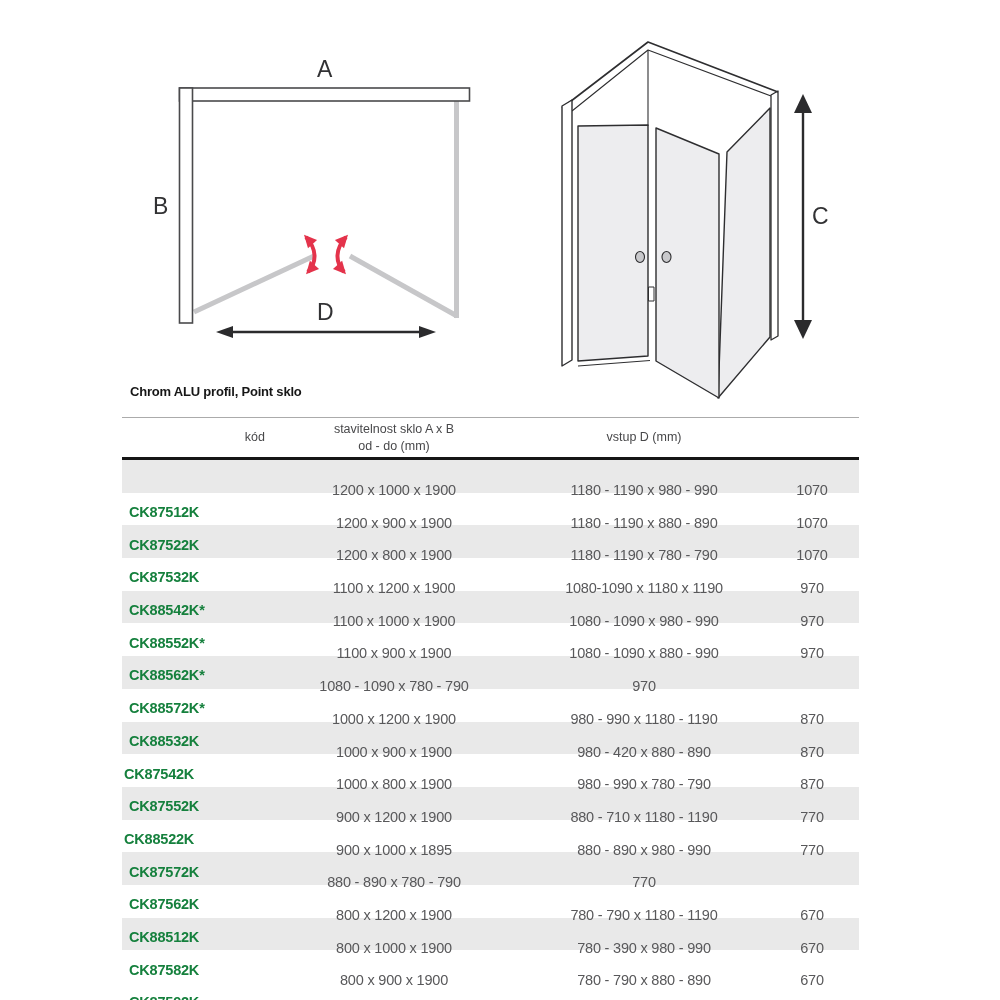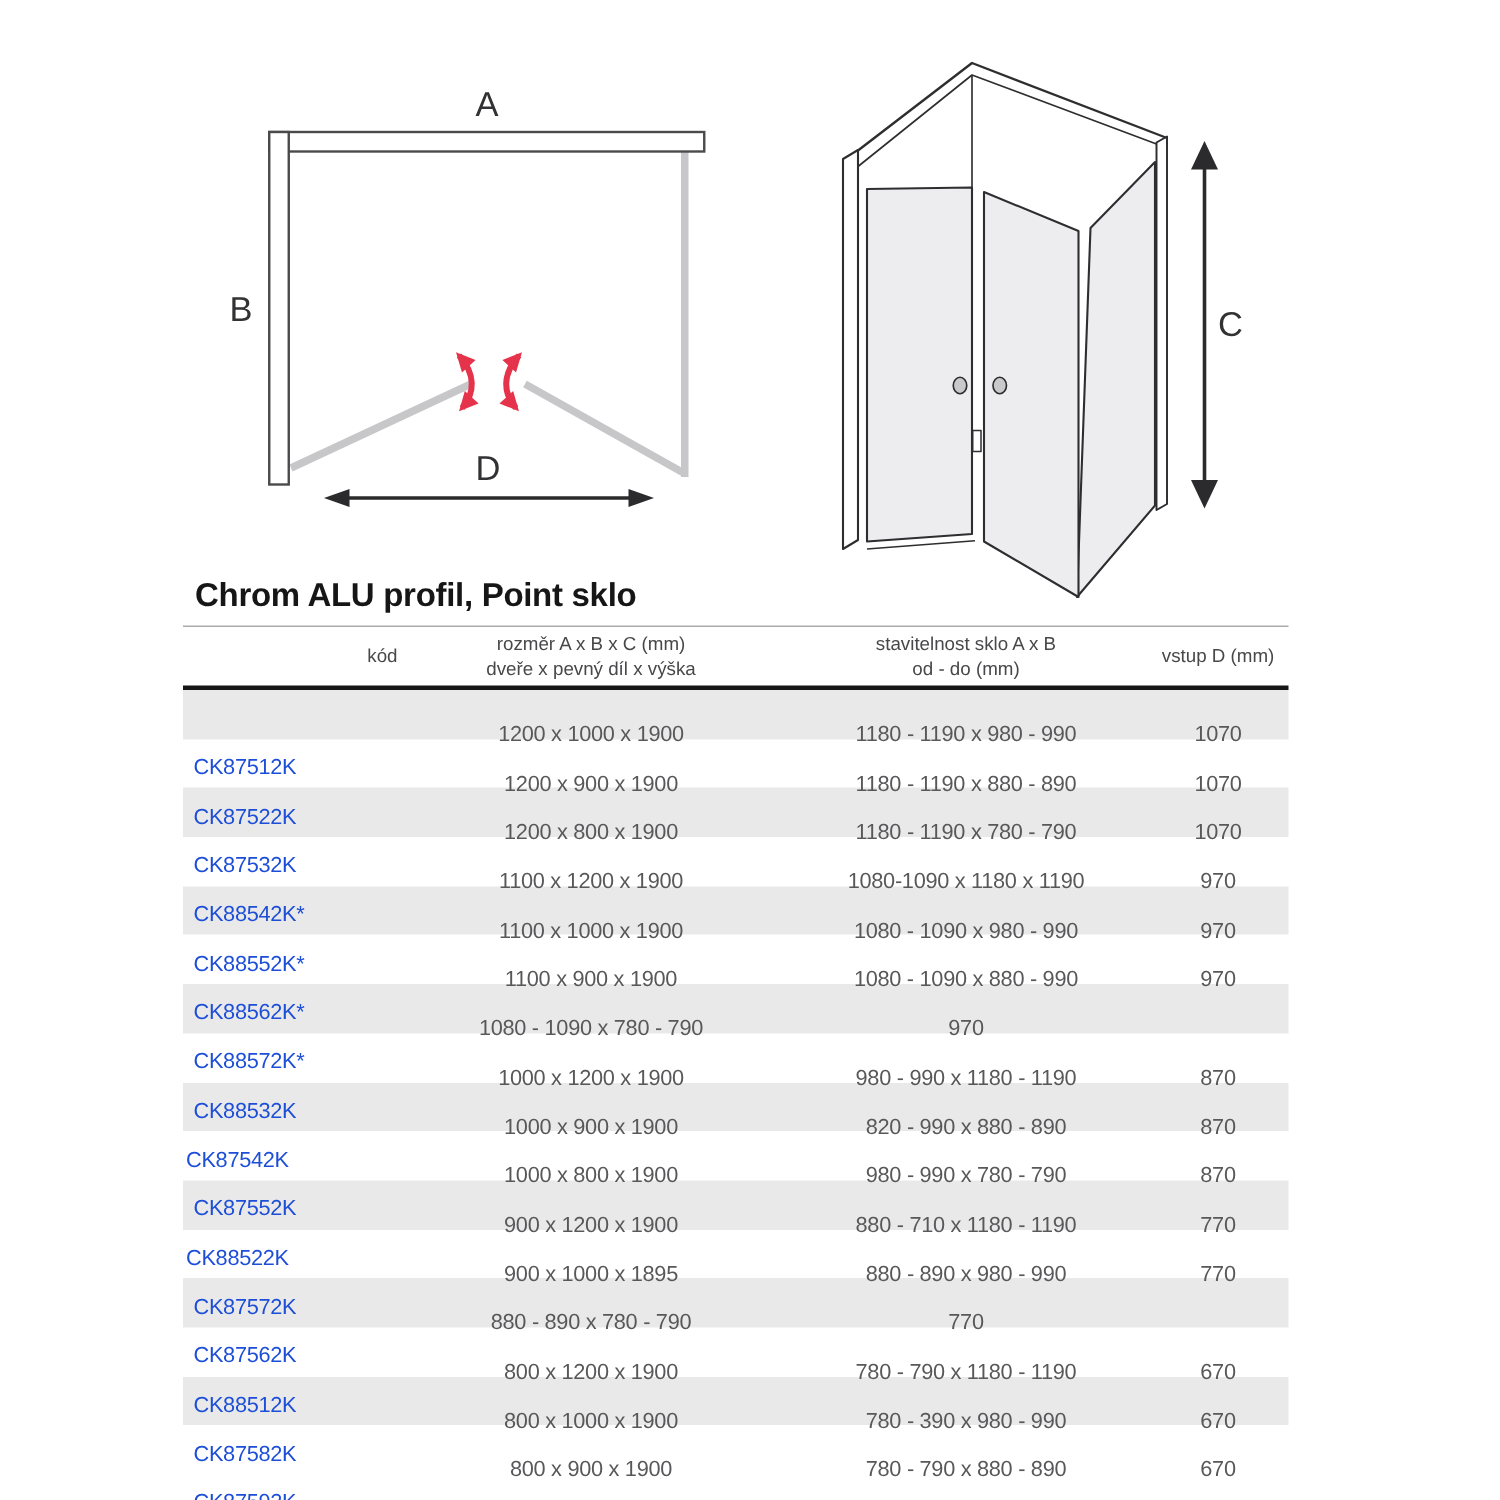--- a/index.html
+++ b/index.html
@@ -2,35 +2,35 @@
 <html><head>
 <meta charset="utf-8">
 <style>
   html,body{margin:0;padding:0;background:#fff;}
   body{width:1000px;height:1000px;position:relative;overflow:hidden;
        font-family:"Liberation Sans", sans-serif;-webkit-font-smoothing:antialiased;}
   .stage{position:absolute;inset:0;width:1000px;height:1000px;}
 
   svg text{font-family:"Liberation Sans", sans-serif;}
 
-  .title{position:absolute;left:130px;top:384px;font-size:22px;font-weight:bold;
+  .title{position:absolute;left:130px;top:384px;font-size:13px;font-weight:bold;
          color:#161616;letter-spacing:-0.2px;}
 
   .spec-table{position:absolute;left:122px;top:417px;width:737px;border-top:1px solid #ababab;}
   .thead{display:grid;grid-template-columns:143px 258px 242px 94px;align-items:center;
          height:39px;border-bottom:3px solid #161616;}
   .hcell{font-size:12.5px;line-height:1.3;color:#48484a;text-align:center;}
   .hcell.first{text-align:right;padding-left:7px;margin-left:37px;}
   .hline2{display:block;}
   .tbody{width:737px;}
   .trow{display:grid;grid-template-columns:143px 258px 242px 94px;align-items:center;
         height:32.7px;}
   .trow.alt{background:#e9e9e9;}
   .cell{font-size:14.5px;color:#58585a;text-align:center;letter-spacing:-0.2px;white-space:nowrap;}
-  .cell-kod{font-weight:normal;color:#1d4ed8;text-align:left;padding-left:7px;margin-top:44px;}
+  .cell-kod{font-weight:bold;color:#15803d;text-align:left;padding-left:7px;margin-top:44px;}
   .trow:nth-child(9) .cell-kod,.trow:nth-child(11) .cell-kod{padding-left:2px;}
 </style>
 </head>
 <body>
 
 <svg class="stage" viewBox="0 0 1000 1000">
   <defs>
     <marker id="redhead" viewBox="0 0 10 10" refX="7.5" refY="5" markerUnits="userSpaceOnUse" markerWidth="14" markerHeight="14" orient="auto-start-reverse">
       <path d="M0.6,0.6 L9.6,5 L0.6,9.4 Z" fill="#e4334b"></path>
     </marker>
@@ -92,24 +92,20 @@
 </svg>
 
 <div class="title">Chrom ALU profil, Point sklo</div>
 
 <div class="spec-table">
   <div class="thead">
     <div class="hcell first">
       <span>kód</span>
     </div>
     <div class="hcell">
-      <span>rozměr A x B x C (mm)</span>
-      <span class="hline2">dveře x pevný díl x výška</span>
-    </div>
-    <div class="hcell">
       <span>stavitelnost sklo A x B</span>
       <span class="hline2">od - do (mm)</span>
     </div>
     <div class="hcell">
       <span>vstup D (mm)</span>
     </div>
   </div>
   <div class="tbody">
       <div class="trow alt">
         <div class="cell cell-kod">CK87512K</div>
@@ -154,21 +150,21 @@
       </div>
       <div class="trow">
         <div class="cell cell-kod">CK88532K</div>
         <div class="cell cell-rozmer">1000 x 1200 x 1900</div>
         <div class="cell cell-stavitelnost">980 - 990 x 1180 - 1190</div>
         <div class="cell cell-vstup">870</div>
       </div>
       <div class="trow alt">
         <div class="cell cell-kod">CK87542K</div>
         <div class="cell cell-rozmer">1000 x 900 x 1900</div>
-        <div class="cell cell-stavitelnost">820 - 990 x 880 - 890</div>
+        <div class="cell cell-stavitelnost">980 - 420 x 880 - 890</div>
         <div class="cell cell-vstup">870</div>
       </div>
       <div class="trow">
         <div class="cell cell-kod">CK87552K</div>
         <div class="cell cell-rozmer">1000 x 800 x 1900</div>
         <div class="cell cell-stavitelnost">980 - 990 x 780 - 790</div>
         <div class="cell cell-vstup">870</div>
       </div>
       <div class="trow alt">
         <div class="cell cell-kod">CK88522K</div>

